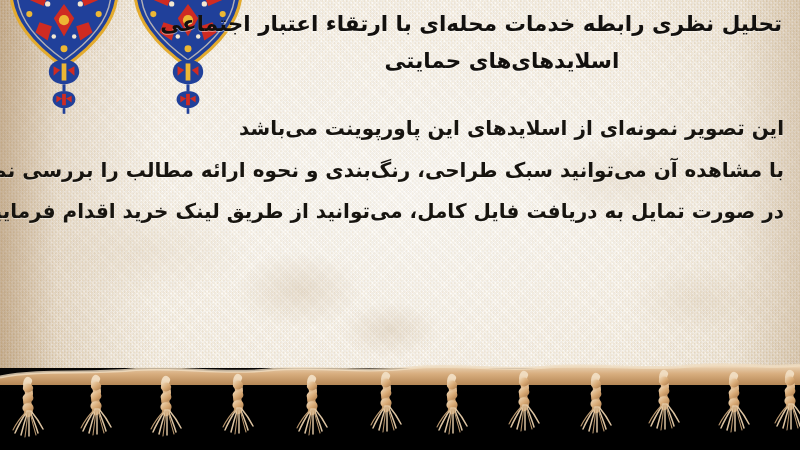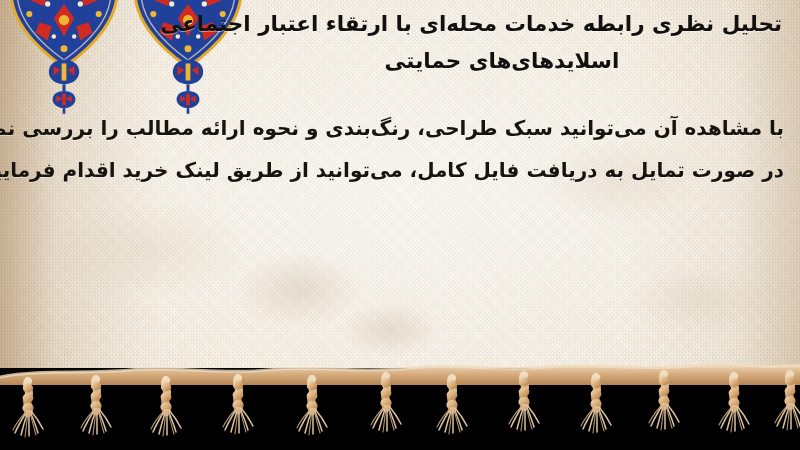--- a/index.html
+++ b/index.html
@@ -235,20 +235,21 @@
       <use href="#pendant" x="0" y="0" transform="translate(196,118) scale(0.95)"></use>
     </svg>
   </div>
 
   <div class="title-block">
     <div class="title-line">تحلیل نظری رابطه خدمات محله‌ای با ارتقاء اعتبار اجتماعی</div>
     <div class="title-line">اسلایدهای‌های حمایتی</div>
   </div>
 
   <div class="body-block">
+    <div class="body-line">این تصویر نمونه‌ای از اسلایدهای این پاورپوینت می‌باشد</div>
     <div class="body-line">با مشاهده آن می‌توانید سبک طراحی، رنگ‌بندی و نحوه ارائه مطالب را بررسی نمایید</div>
     <div class="body-line">در صورت تمایل به دریافت فایل کامل، می‌توانید از طریق لینک خرید اقدام فرمایید</div>
   </div>
 
   <div class="fringe">
     <div class="fringe-black"></div>
     <svg width="800" height="95" viewBox="0 0 800 95" xmlns="http://www.w3.org/2000/svg">
       <defs>
         <linearGradient id="cordg" x1="0" y1="0" x2="0" y2="1">
           <stop offset="0%" stop-color="#f0dcc0"></stop>

